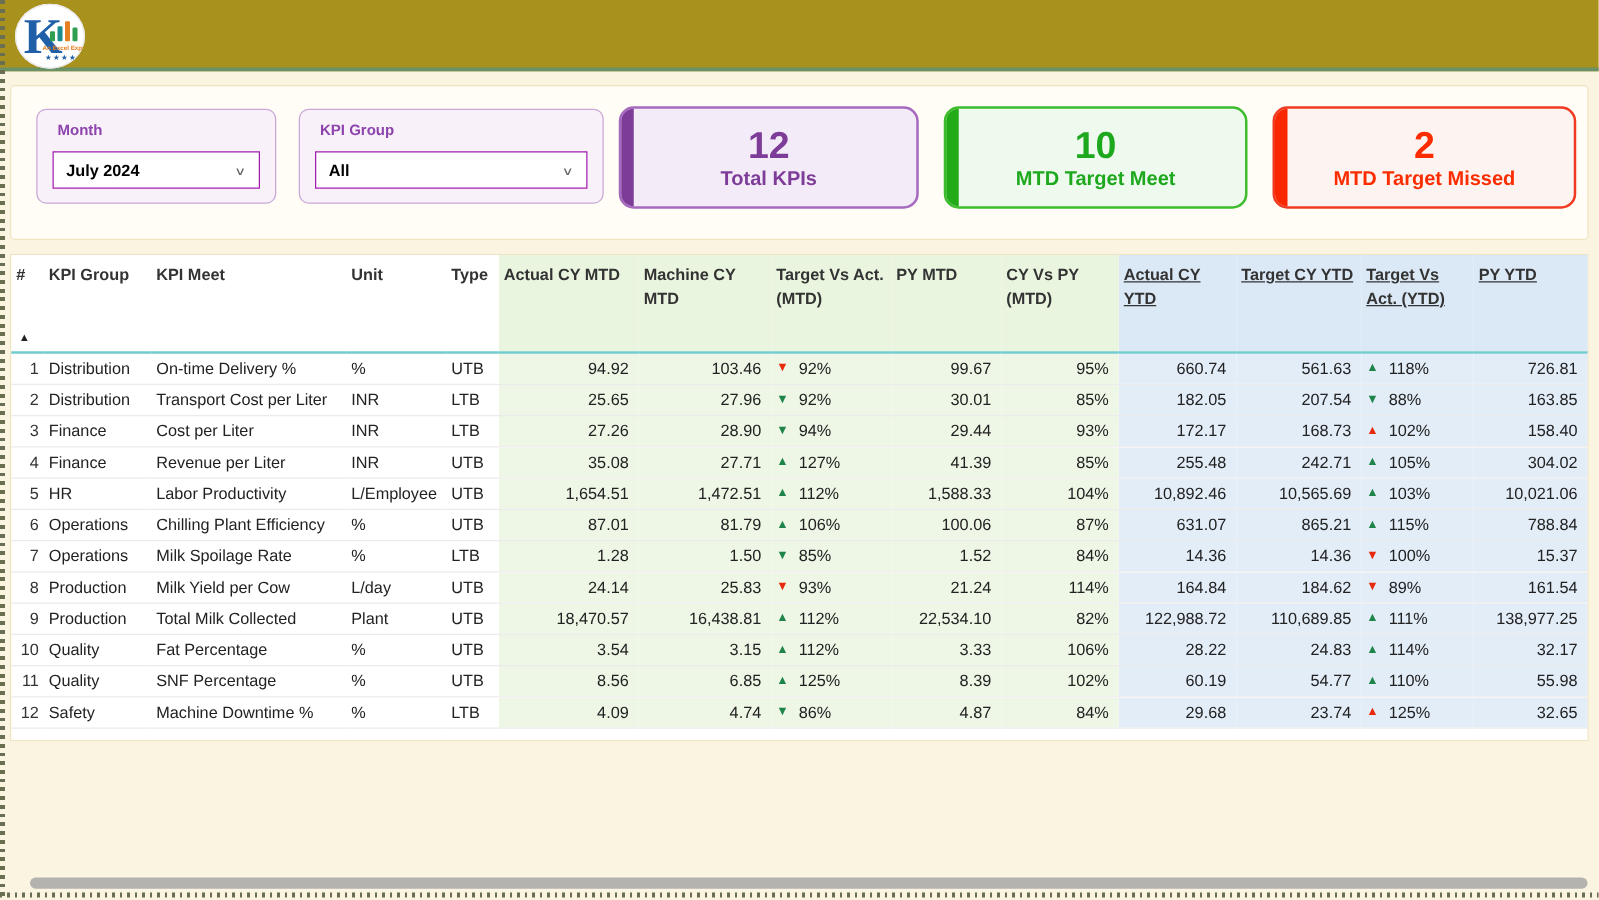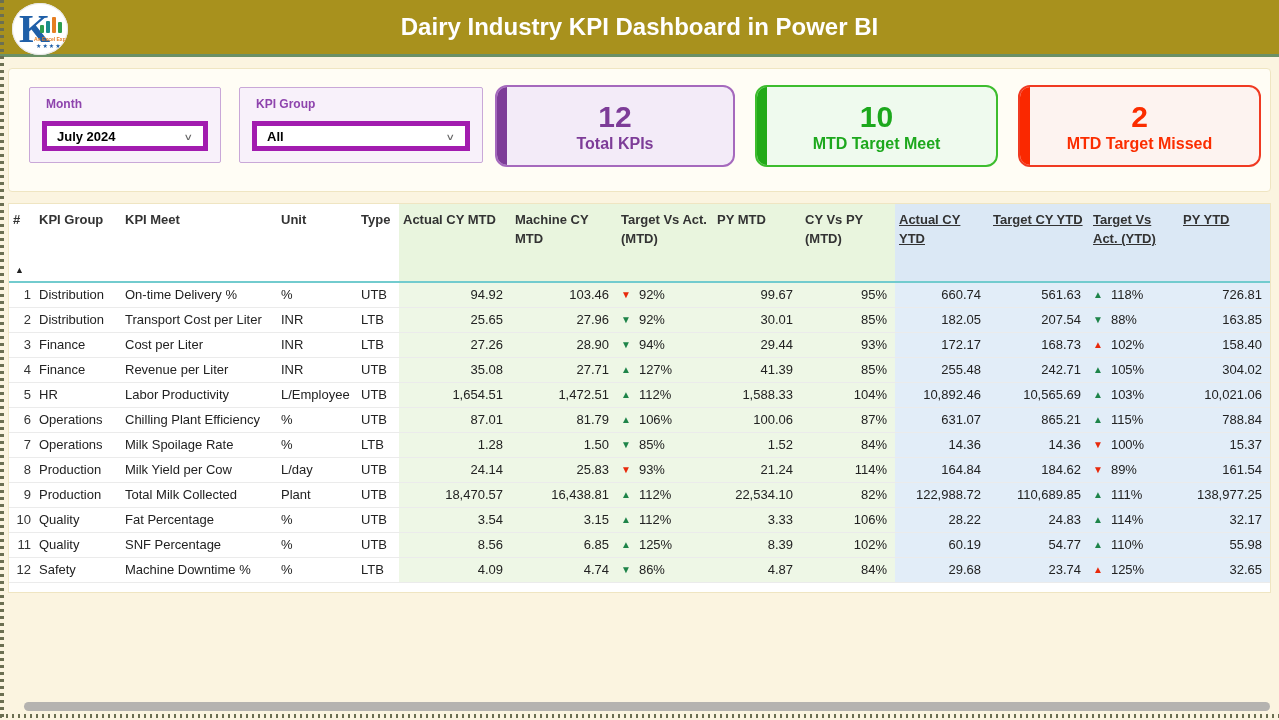--- a/index.html
+++ b/index.html
@@ -24,26 +24,26 @@
   .logo .b3{height:16px;background:#E67E22;} .logo .b4{height:11px;background:#2E9E4F;}
   .logo .tagline { position:absolute; left:22px; top:33px; font-size:5px; color:#E67E22; font-weight:bold; white-space:nowrap; }
   .logo .stars { position:absolute; left:24px; top:39px; font-size:6px; color:#1F5FA8; letter-spacing:1px; }
   .banner h1 { color:#FFFFFF; font-size:24px; font-weight:bold; }
 
   
   .top-panel { position:absolute; left:8px; top:68px; width:1263px; height:124px;
     background:#FFFDF5; border:1px solid #EFE5C2; border-radius:4px; }
 
   .slicer { position:absolute; top:18px; height:76px; background:#F8F1FA;
-    border:1px solid #C9A8D8; border-radius:2px; }
+    border:1px solid #C9A8D8; border-radius:8px; }
   .slicer.month { left:20px; width:192px; }
   .slicer.kpigroup { left:230px; width:244px; }
   .slicer .s-label { margin:9px 0 0 16px; font-size:12px; font-weight:bold; color:#8E44AD; }
   .dropdown { position:absolute; left:12px; top:33px; right:12px; height:30px; background:#FFFFFF;
-    border:5px solid #a21caf; display:flex; align-items:center; justify-content:space-between;
+    border:1px solid #a21caf; display:flex; align-items:center; justify-content:space-between;
     padding:0 10px; cursor:pointer; }
   .dropdown .dd-value { font-size:13px; font-weight:bold; color:#000; }
   .dropdown .chev { color:#666; font-size:13px; transform:scaleY(.7); }
 
   .kcard { position:absolute; top:16px; height:82px; border-radius:12px;
     display:flex; flex-direction:column; align-items:center; justify-content:center; gap:2px; }
   .kcard .bar { position:absolute; left:0; top:0; bottom:0; width:10px; border-radius:12px 0 0 12px; }
   .kcard .num { font-size:30px; font-weight:bold; line-height:1.1; }
   .kcard .lbl { font-size:16px; font-weight:bold; }
   .kcard.purple { left:486px; width:240px; background:#F3EBF8; border:2px solid #A569BD; }
@@ -88,21 +88,20 @@
     <span class="k">K</span>
     <span class="bars">
         <i class="b1"></i>
         <i class="b2"></i>
         <i class="b3"></i>
         <i class="b4"></i>
       </span>
     <span class="tagline">An Excel Expert</span>
     <span class="stars">★★★★★</span>
   </div>
-  <h1>Dairy Industry KPI Dashboard in Power BI</h1>
 </div>
 
 <div class="top-panel">
 
   <div class="slicer month">
     <div class="s-label">Month</div>
     <div class="dropdown">
       <span class="dd-value">July 2024</span>
       <span class="chev">∨</span>
     </div>

